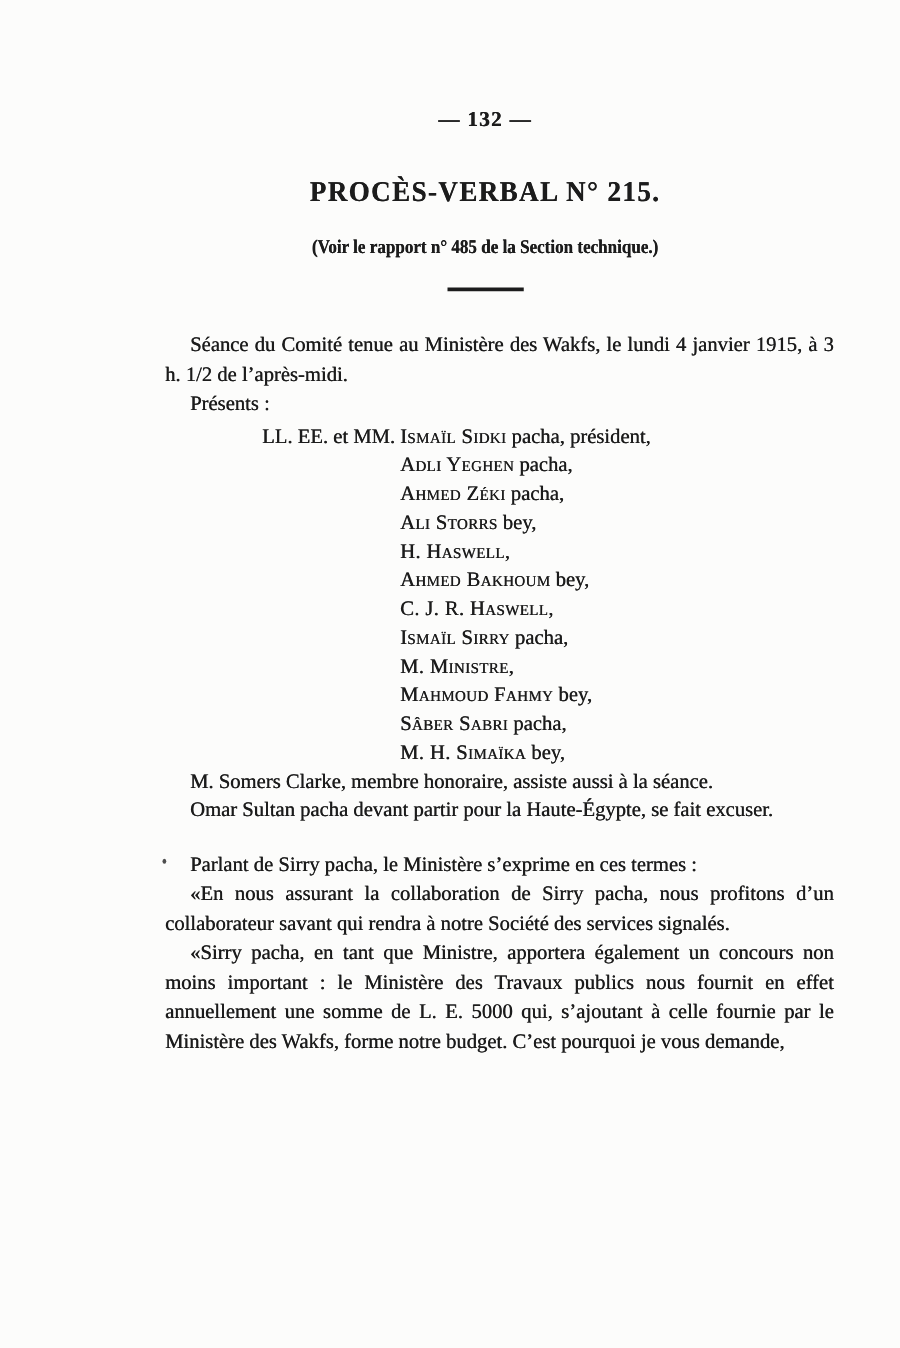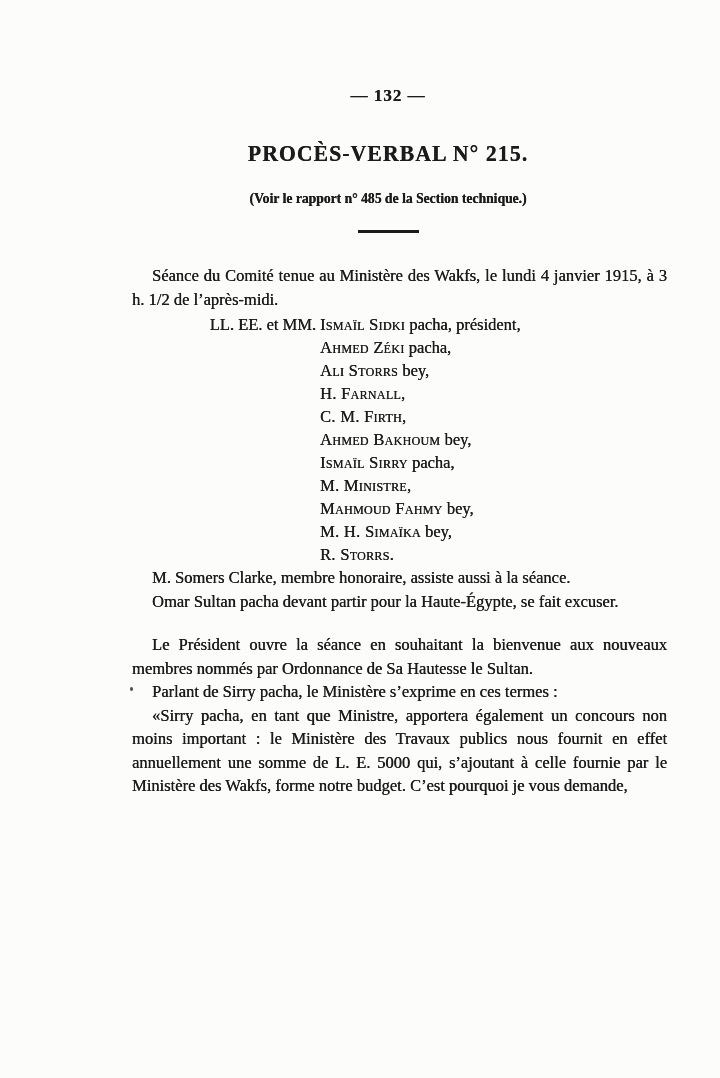--- a/index.html
+++ b/index.html
@@ -68,41 +68,43 @@
     <div class="page-number">— 132 —</div>
     <h1 class="doc-title">PROCÈS-VERBAL N° 215.</h1>
     <div class="doc-subtitle">(Voir le rapport n° 485 de la Section technique.)</div>
     <div class="rule"></div>
   </div>
 
   <div class="content">
 
     <p class="para">Séance du Comité tenue au Ministère des Wakfs, le lundi 4 janvier 1915, à 3 h. 1/2 de l’après-midi.</p>
 
+    <p class="para presents">Présents :</p>
 
     <div class="attendees">
         <div class="attendee-row"><span class="attendee-prefix">LL. EE. et MM.</span><span class="attendee-name">Ismaïl Sidki</span><span class="attendee-suffix"> pacha, président,</span></div>
+        <div class="attendee-row"><span class="attendee-name">Adli Yeghen</span><span class="attendee-suffix"> pacha,</span></div>
         <div class="attendee-row"><span class="attendee-name">Ahmed Zéki</span><span class="attendee-suffix"> pacha,</span></div>
         <div class="attendee-row"><span class="attendee-name">Ali Storrs</span><span class="attendee-suffix"> bey,</span></div>
-        <div class="attendee-row"><span class="attendee-name">H. Farnall</span><span class="attendee-suffix">,</span></div>
-        <div class="attendee-row"><span class="attendee-name">C. M. Firth</span><span class="attendee-suffix">,</span></div>
+        <div class="attendee-row"><span class="attendee-name">H. Haswell</span><span class="attendee-suffix">,</span></div>
         <div class="attendee-row"><span class="attendee-name">Ahmed Bakhoum</span><span class="attendee-suffix"> bey,</span></div>
+        <div class="attendee-row"><span class="attendee-name">C. J. R. Haswell</span><span class="attendee-suffix">,</span></div>
         <div class="attendee-row"><span class="attendee-name">Ismaïl Sirry</span><span class="attendee-suffix"> pacha,</span></div>
         <div class="attendee-row"><span class="attendee-name">M. Ministre</span><span class="attendee-suffix">,</span></div>
         <div class="attendee-row"><span class="attendee-name">Mahmoud Fahmy</span><span class="attendee-suffix"> bey,</span></div>
+        <div class="attendee-row"><span class="attendee-name">Sâber Sabri</span><span class="attendee-suffix"> pacha,</span></div>
         <div class="attendee-row"><span class="attendee-name">M. H. Simaïka</span><span class="attendee-suffix"> bey,</span></div>
-        <div class="attendee-row"><span class="attendee-name">R. Storrs</span><span class="attendee-suffix">.</span></div>
       </div>
 
     <p class="para after-list">M. Somers Clarke, membre honoraire, assiste aussi à la séance.</p>
     <p class="para">Omar Sultan pacha devant partir pour la Haute-Égypte, se fait excuser.</p>
 
     <div class="closing-group">
-      <p class="para">Le Président ouvre la séance en souhaitant la bienvenue aux nouveaux membres nommés par Ordonnance de Sa Hautesse le Sultan.</p>
       <p class="para">Parlant de Sirry pacha, le Ministère s’exprime en ces termes :</p>
+      <p class="para">«En nous assurant la collaboration de Sirry pacha, nous profitons d’un collaborateur savant qui rendra à notre Société des services signalés.</p>
       <p class="para">«Sirry pacha, en tant que Ministre, apportera également un concours non moins important : le Ministère des Travaux publics nous fournit en effet annuellement une somme de L. E. 5000 qui, s’ajoutant à celle fournie par le Ministère des Wakfs, forme notre budget. C’est pourquoi je vous demande,</p>
     </div>
 
   </div>
 
   <div class="speck"></div>
 
 </div>
 
 </body></html>

